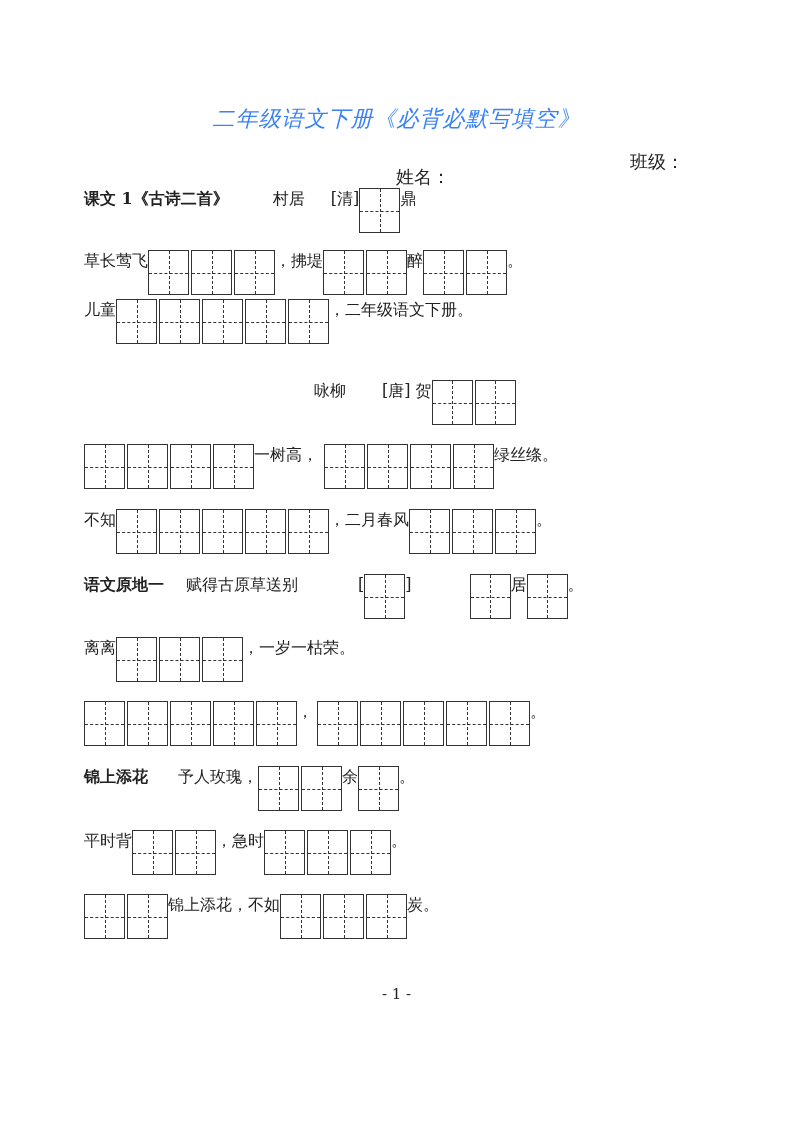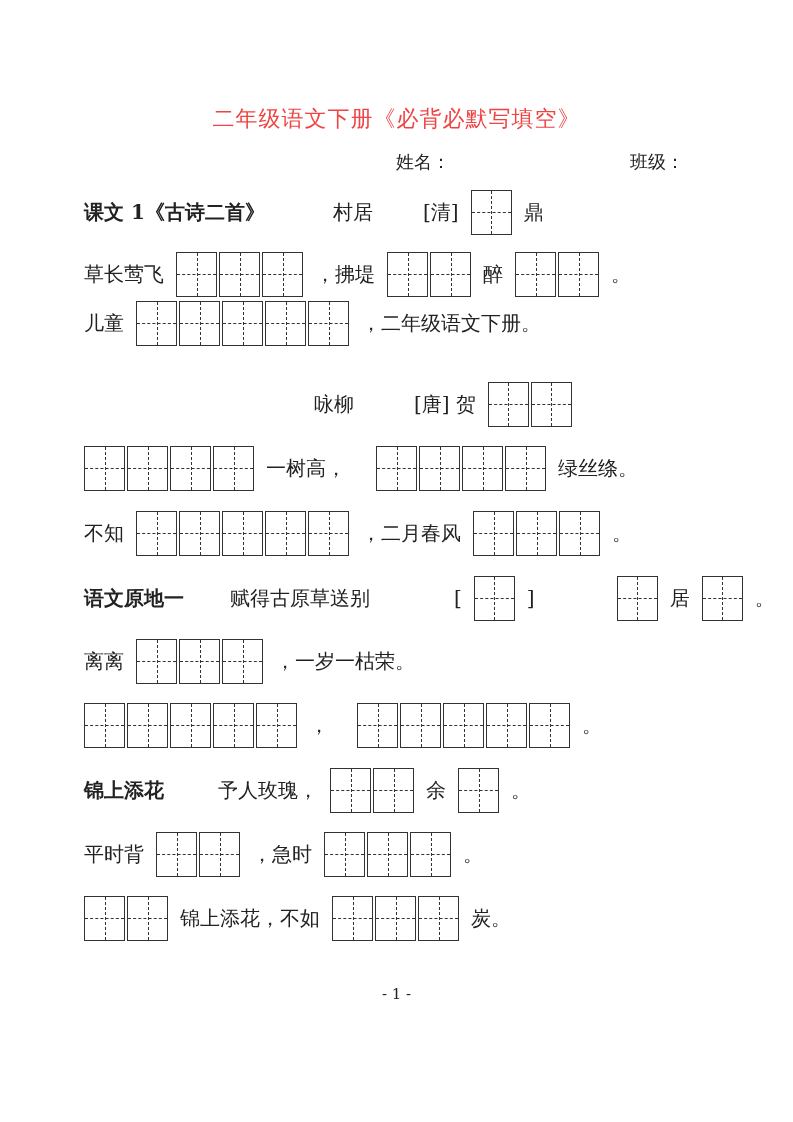--- a/index.html
+++ b/index.html
@@ -4,26 +4,26 @@
 <style>
   html, body { margin:0; padding:0; }
   body {
     width:793px; height:1122px; background:#ffffff; position:relative;
     font-family:"DejaVu Serif","Liberation Serif",serif; color:#222;
     overflow:hidden;
   }
   .title {
     position:absolute; top:104px; left:0; width:793px; text-align:center;
     font-family:"DejaVu Sans","Liberation Sans",sans-serif;
-    font-size:22px; color:#ef4444; letter-spacing:1px;
+    font-size:22px; color:#3b82f6; letter-spacing:1px;font-style:italic;
   }
   .meta { position:absolute; top:150px; font-size:18px; }
   .line {
-    position:absolute; left:84px; height:48px; display:flex; align-items:center;
-    font-size:20px; white-space:nowrap;gap:12px;
+    position:absolute; left:84px; height:48px; display:flex; align-items:flex-start;
+    font-size:16px; white-space:nowrap;
   }
   .line .t { line-height:22px; padding-bottom:0; }
   .bold { font-weight:bold; }
   .boxes { display:flex; align-items:flex-end; }
   .box {
     width:41px; height:45px; border:1px solid #333; position:relative; box-sizing:border-box;
     margin-right:2px; background:#fff;
   }
   .box:last-child { margin-right:0; }
   .box::before {
@@ -32,21 +32,21 @@
   .box::after {
     content:""; position:absolute; top:50%; left:0; right:0; border-top:1px dashed #333;
   }
   .gap { display:inline-block; }
   .page-num { position:absolute; top:985px; left:0; width:793px; text-align:center; font-size:15px; }
 </style>
 </head>
 <body>
 
 <div class="title">二年级语文下册《必背必默写填空》</div>
-<div class="meta" style="left:396px;">姓名：</div>
+<div class="meta" style="left:396px;margin-top:15px;">姓名：</div>
 <div class="meta" style="left:582px;margin-left:48px;">班级：</div>
 
 <div class="line" style="top:188px;">
   <span class="t bold">课文 1《古诗二首》</span>
   <span class="gap" style="width:44px;"></span>
   <span class="t">村居</span>
   <span class="gap" style="width:26px;"></span>
   <span class="t">[清]</span>
   <span class="boxes">
       <span class="box"></span>

